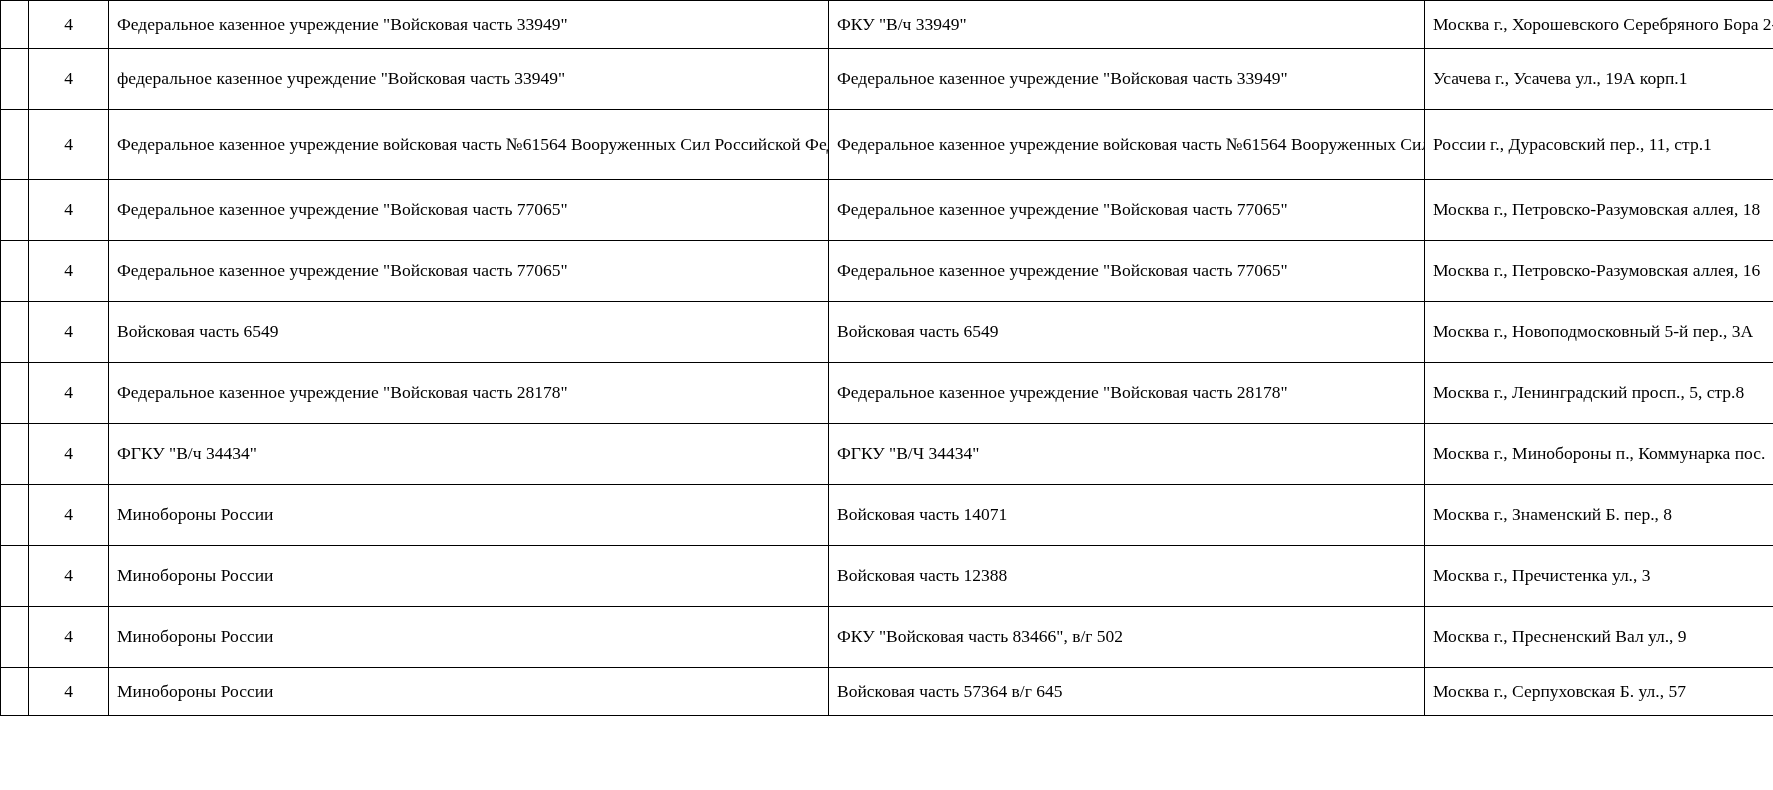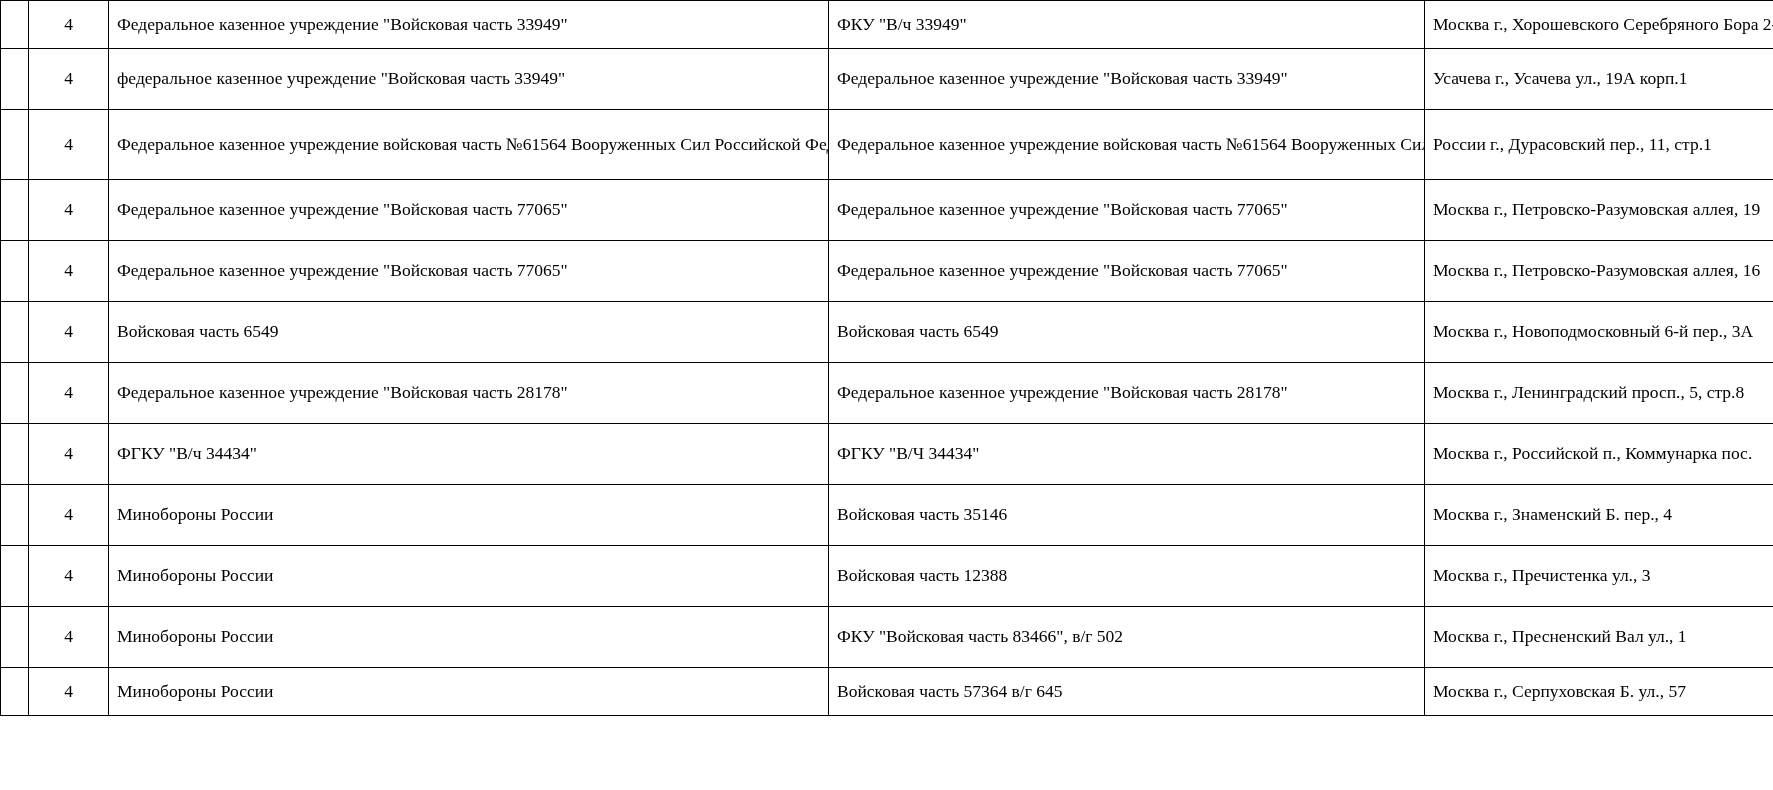--- a/index.html
+++ b/index.html
@@ -106,77 +106,77 @@
         <td class="cell-owner">Федеральное казенное  учреждение войсковая часть №61564 Вооруженных Сил Российской Федерации</td>
         <td class="cell-org">Федеральное казенное  учреждение войсковая часть №61564 Вооруженных Сил Российской Федерации</td>
         <td class="cell-addr">России г., Дурасовский пер., 11, стр.1</td>
       </tr>
 
       <tr class="row-h-std">
         <td class="cell-gutter"></td>
         <td class="cell-num">4</td>
         <td class="cell-owner">Федеральное казенное учреждение "Войсковая часть 77065"</td>
         <td class="cell-org">Федеральное казенное учреждение "Войсковая часть 77065"</td>
-        <td class="cell-addr">Москва г., Петровско-Разумовская аллея, 19</td>
+        <td class="cell-addr">Москва г., Петровско-Разумовская аллея, 18</td>
       </tr>
 
       <tr class="row-h-std">
         <td class="cell-gutter"></td>
         <td class="cell-num">4</td>
         <td class="cell-owner">Федеральное казенное учреждение "Войсковая часть 77065"</td>
         <td class="cell-org">Федеральное казенное учреждение "Войсковая часть 77065"</td>
         <td class="cell-addr">Москва г., Петровско-Разумовская аллея, 16</td>
       </tr>
 
       <tr class="row-h-std">
         <td class="cell-gutter"></td>
         <td class="cell-num">4</td>
         <td class="cell-owner">Войсковая часть 6549</td>
         <td class="cell-org">Войсковая часть 6549</td>
-        <td class="cell-addr">Москва г., Новоподмосковный 6-й пер., 3А</td>
+        <td class="cell-addr">Москва г., Новоподмосковный 5-й пер., 3А</td>
       </tr>
 
       <tr class="row-h-std">
         <td class="cell-gutter"></td>
         <td class="cell-num">4</td>
         <td class="cell-owner">Федеральное казенное учреждение "Войсковая часть 28178"</td>
         <td class="cell-org">Федеральное казенное учреждение "Войсковая часть 28178"</td>
         <td class="cell-addr">Москва г., Ленинградский просп., 5, стр.8</td>
       </tr>
 
       <tr class="row-h-std">
         <td class="cell-gutter"></td>
         <td class="cell-num">4</td>
         <td class="cell-owner">ФГКУ "В/ч 34434"</td>
         <td class="cell-org">ФГКУ "В/Ч 34434"</td>
-        <td class="cell-addr">Москва г., Российской п., Коммунарка пос.</td>
+        <td class="cell-addr">Москва г., Минобороны п., Коммунарка пос.</td>
       </tr>
 
       <tr class="row-h-std">
         <td class="cell-gutter"></td>
         <td class="cell-num">4</td>
         <td class="cell-owner">Минобороны России</td>
-        <td class="cell-org">Войсковая часть 35146</td>
-        <td class="cell-addr">Москва г., Знаменский Б. пер., 4</td>
+        <td class="cell-org">Войсковая часть 14071</td>
+        <td class="cell-addr">Москва г., Знаменский Б. пер., 8</td>
       </tr>
 
       <tr class="row-h-std">
         <td class="cell-gutter"></td>
         <td class="cell-num">4</td>
         <td class="cell-owner">Минобороны России</td>
         <td class="cell-org">Войсковая часть 12388</td>
         <td class="cell-addr">Москва г., Пречистенка ул., 3</td>
       </tr>
 
       <tr class="row-h-std">
         <td class="cell-gutter"></td>
         <td class="cell-num">4</td>
         <td class="cell-owner">Минобороны России</td>
         <td class="cell-org">ФКУ "Войсковая часть 83466", в/г 502</td>
-        <td class="cell-addr">Москва г., Пресненский Вал ул., 1</td>
+        <td class="cell-addr">Москва г., Пресненский Вал ул., 9</td>
       </tr>
 
       <tr class="row-last">
         <td class="cell-gutter"></td>
         <td class="cell-num">4</td>
         <td class="cell-owner">Минобороны России</td>
         <td class="cell-org">Войсковая часть 57364 в/г 645</td>
         <td class="cell-addr">Москва г., Серпуховская Б. ул., 57</td>
       </tr>
 

